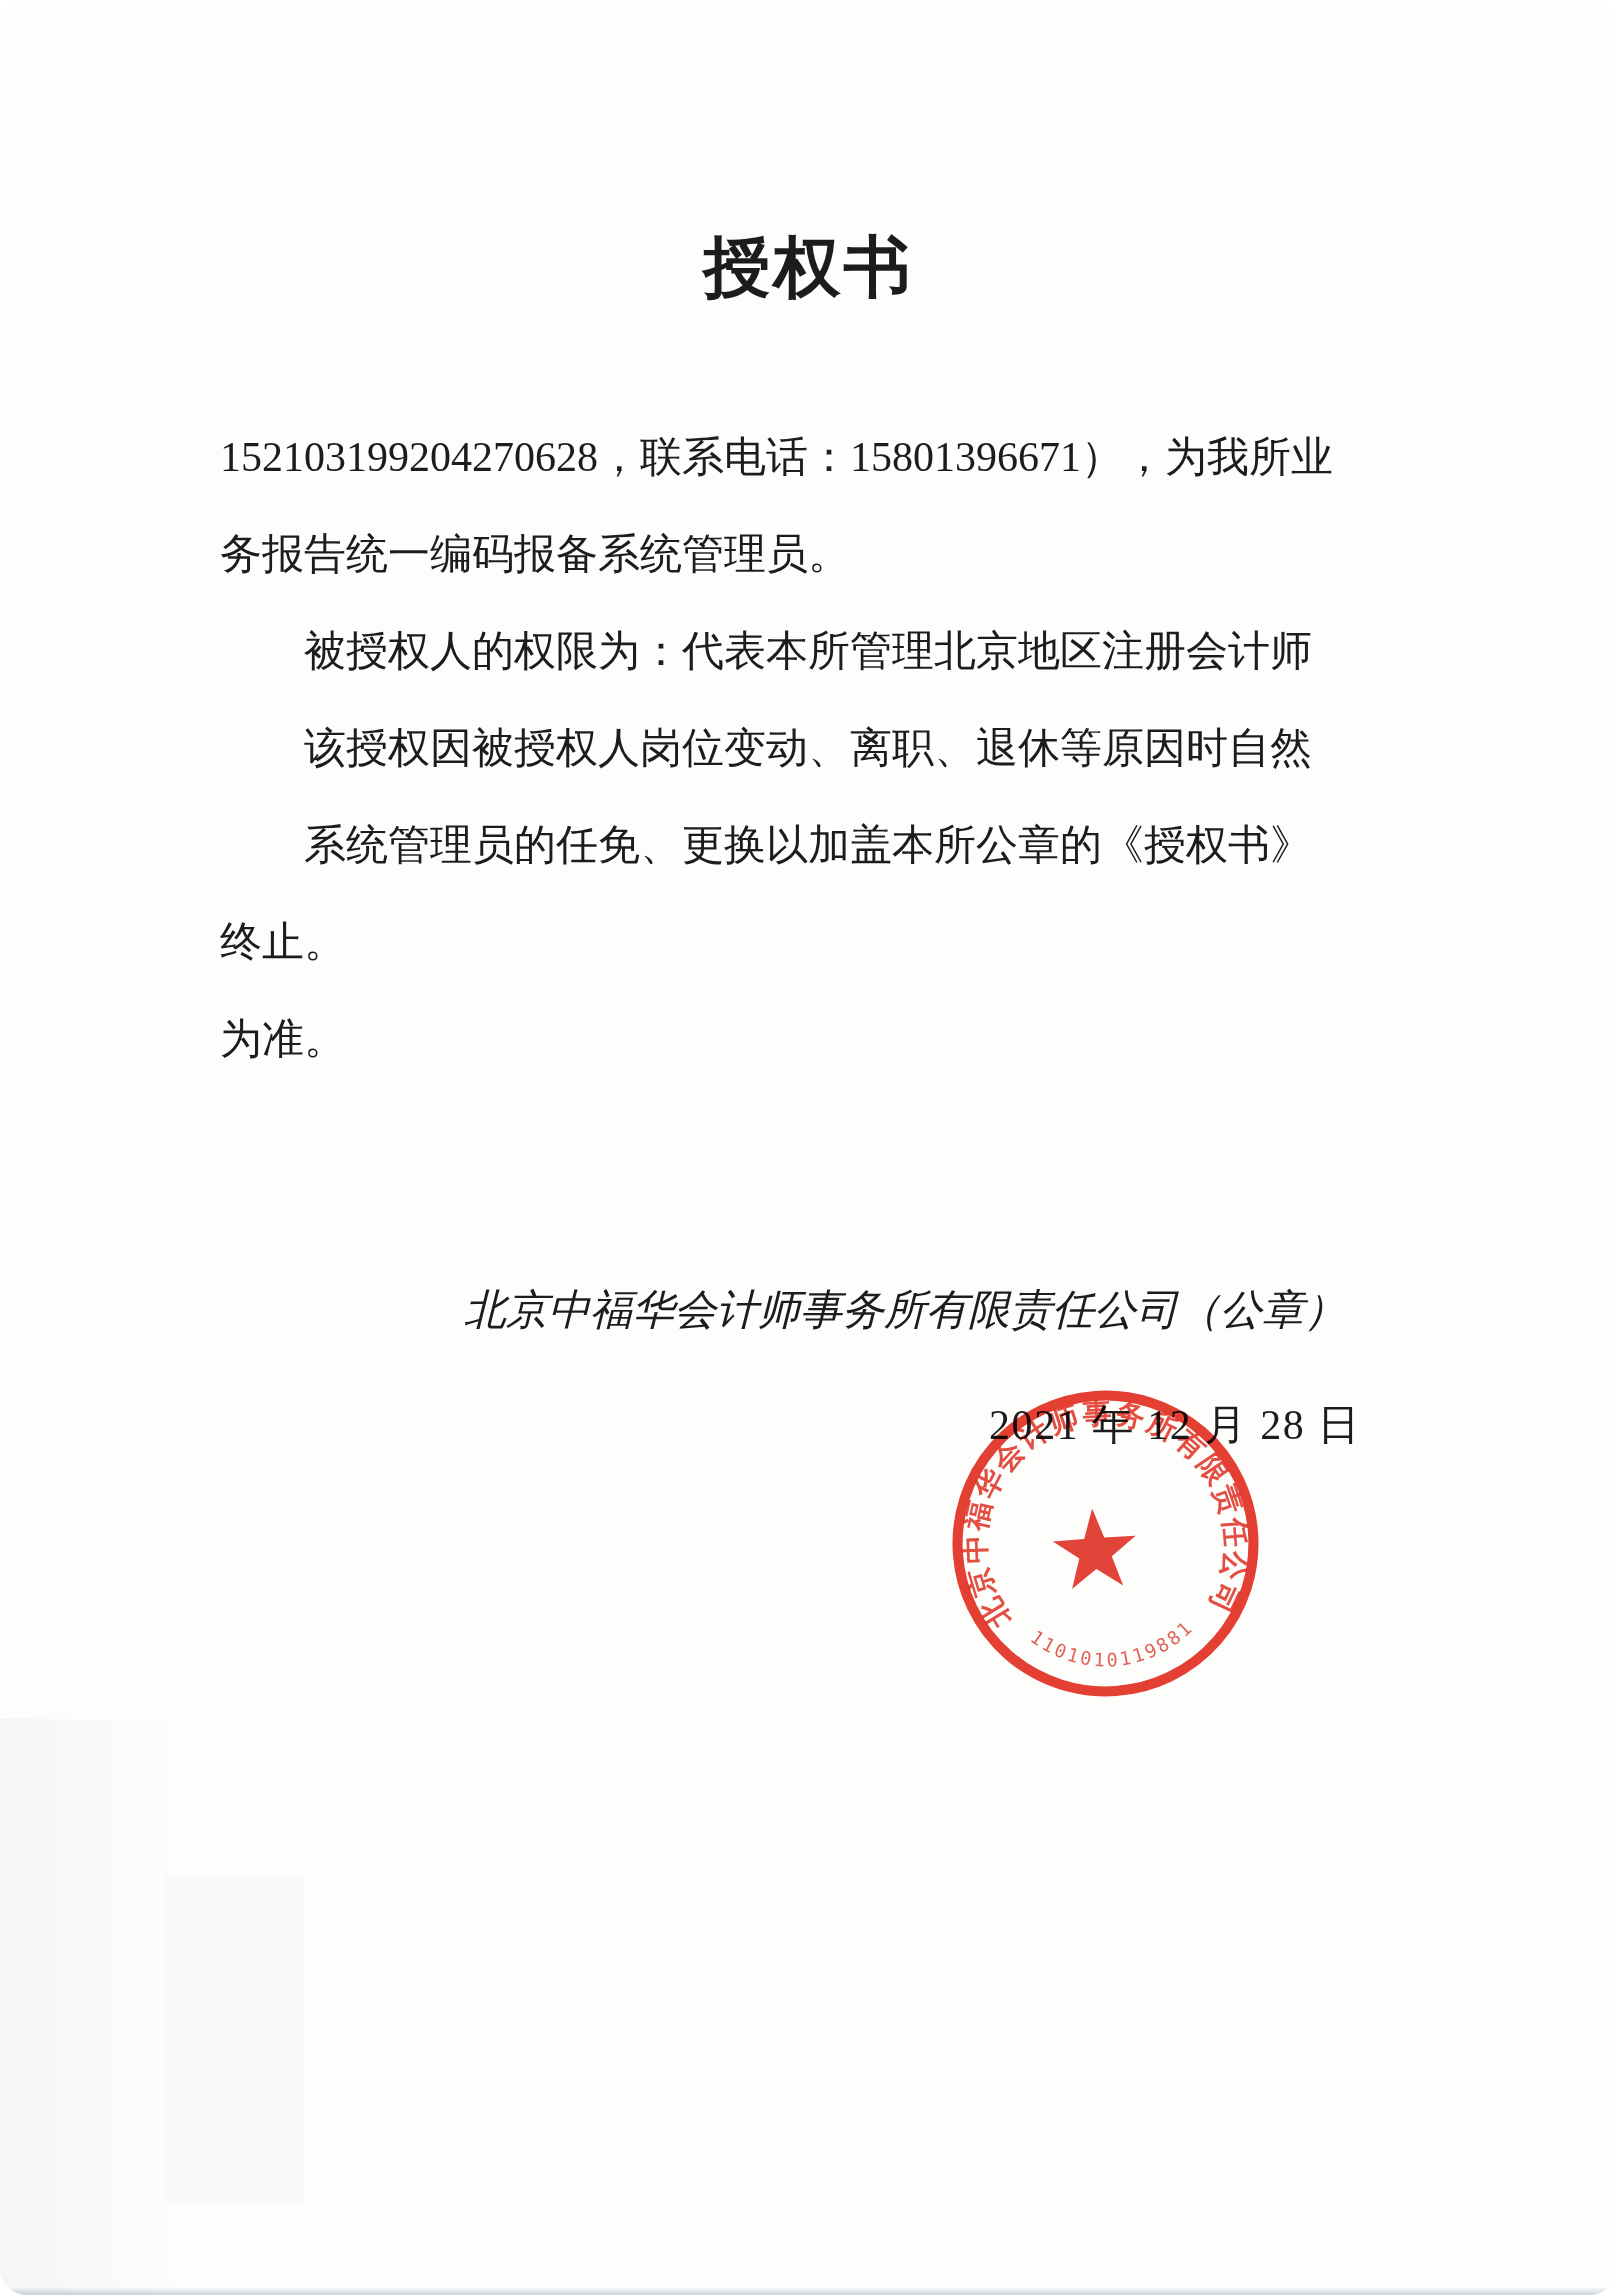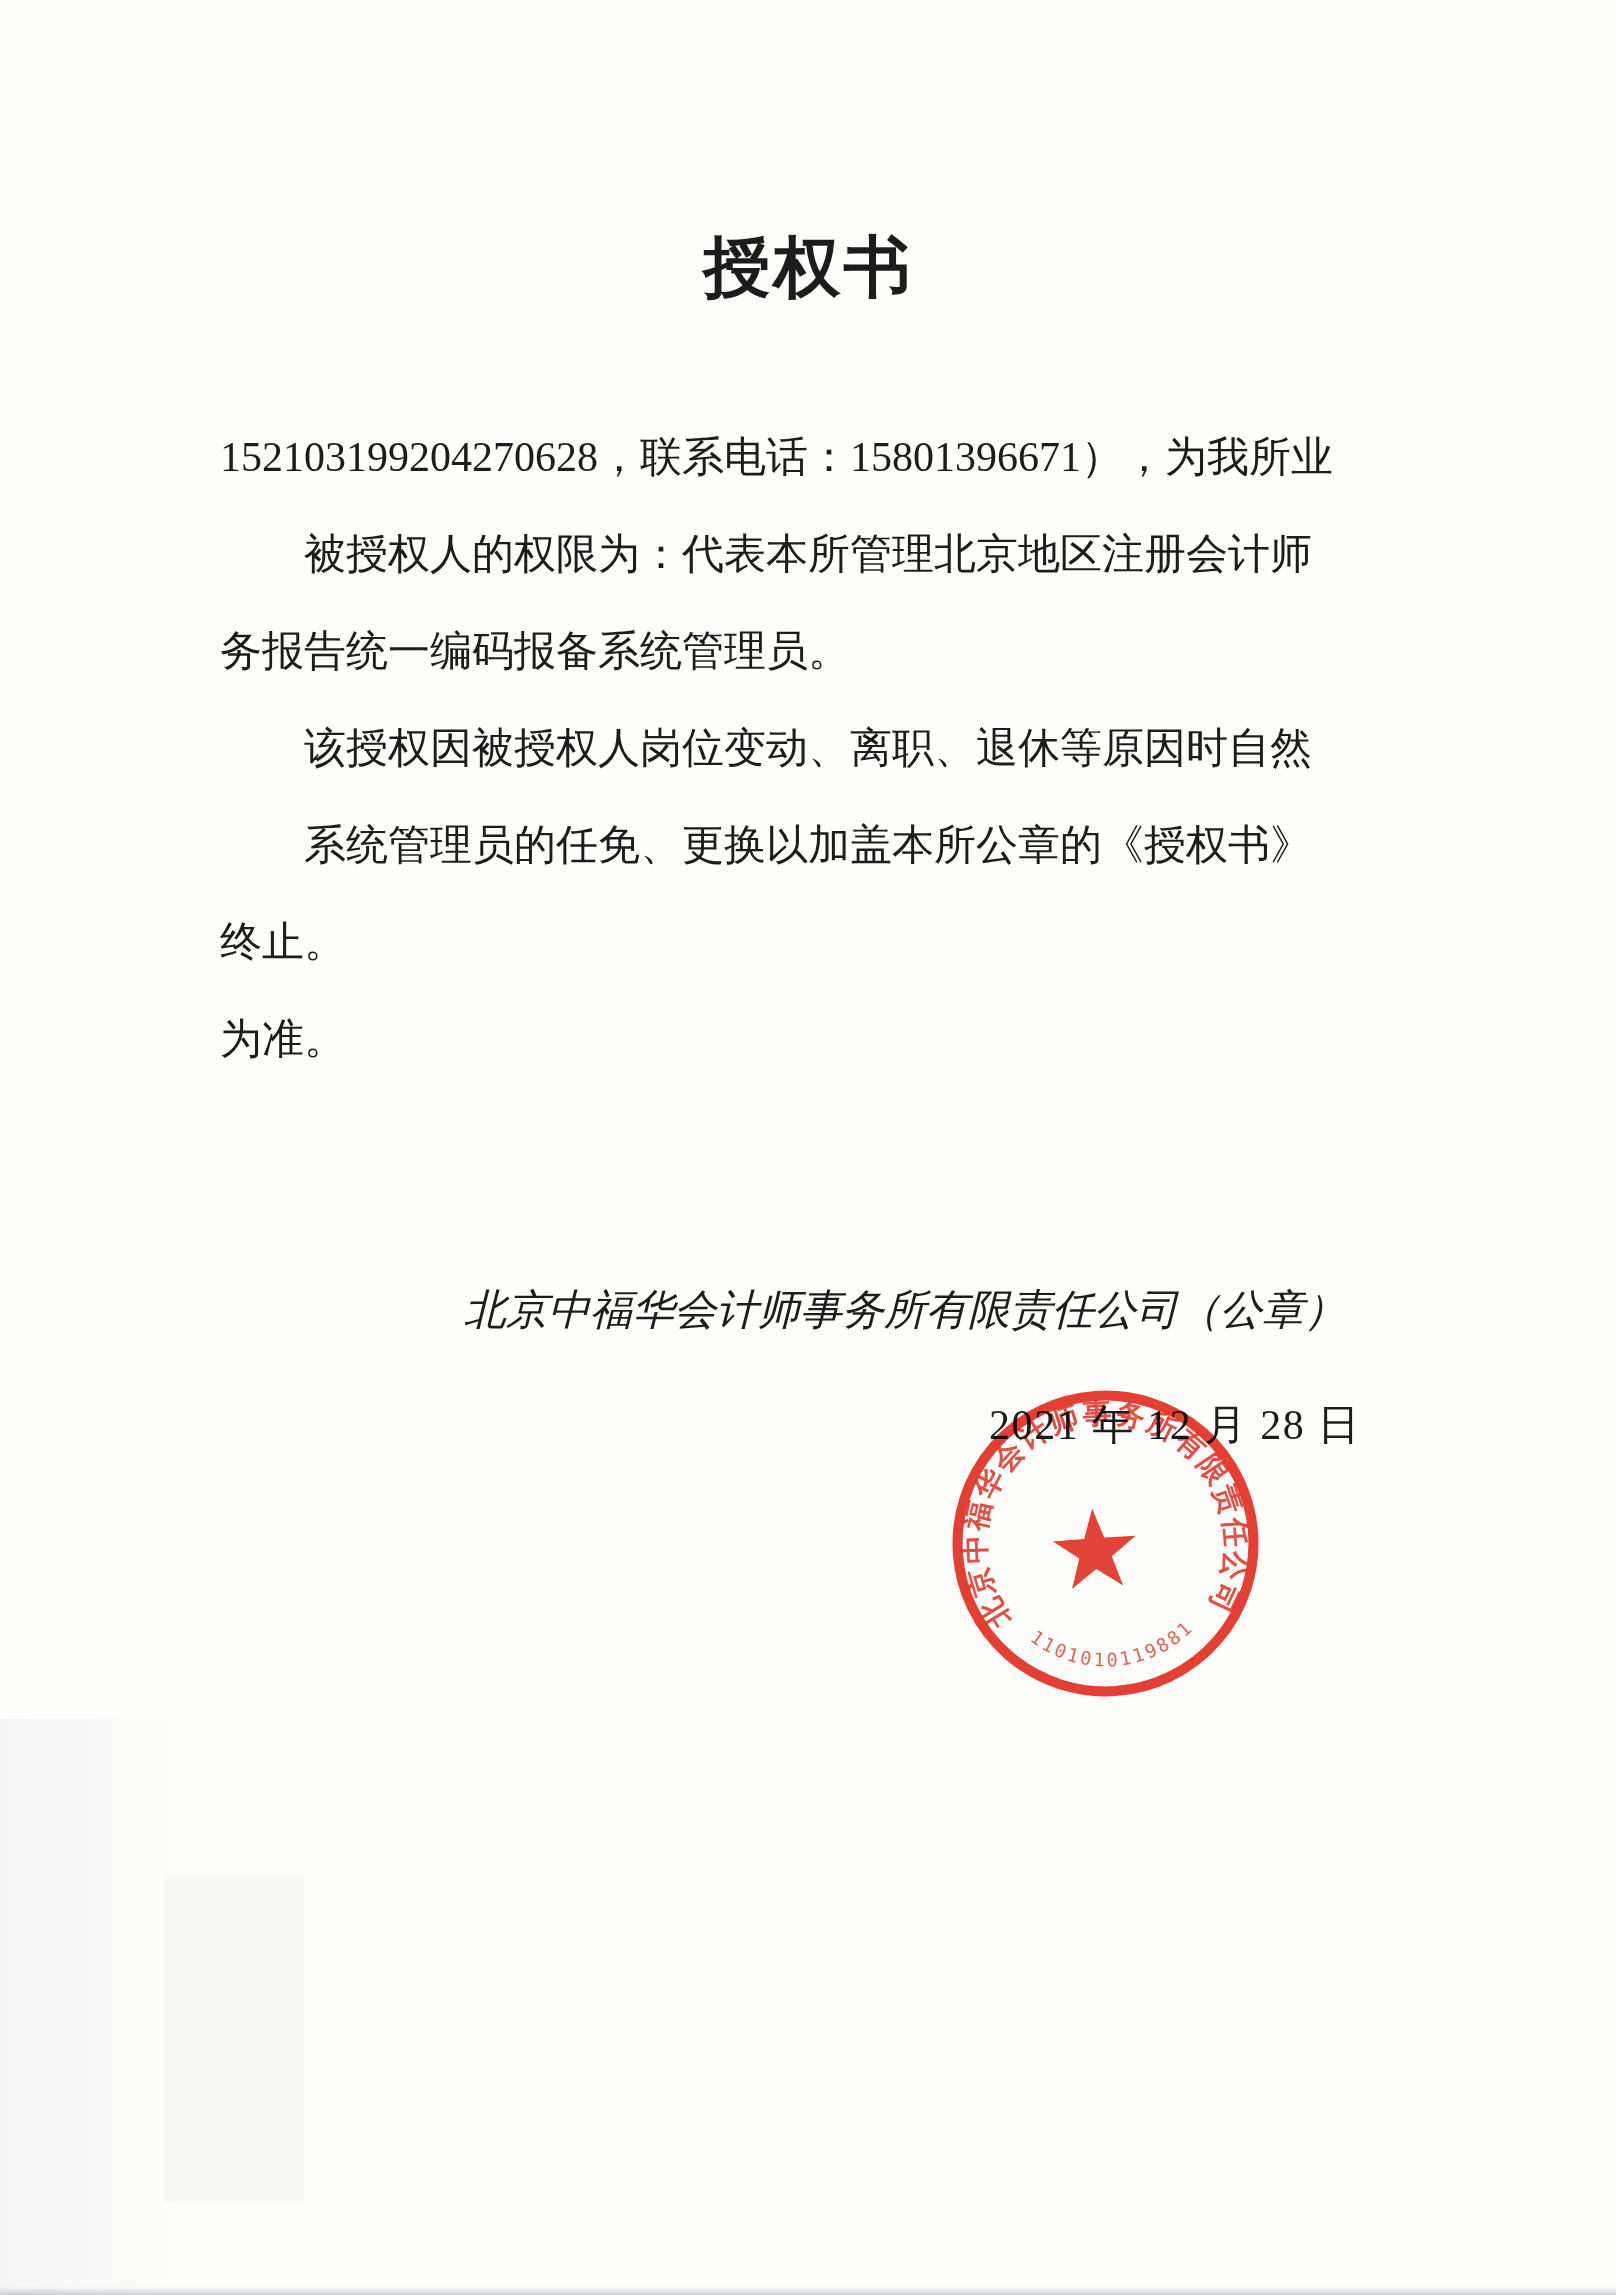--- a/index.html
+++ b/index.html
@@ -8,20 +8,21 @@
     background: #ffffff;
   }
   .page {
     position: relative;
     width: 1617px;
     height: 2295px;
     background: #fdfdfc;
     overflow: hidden;
     font-family: "Liberation Serif", "DejaVu Serif", serif;
     color: #1c1c1c;
+    border-radius: 27px;
   }
   .doc-title {
     margin-top: 224px;
     text-align: center;
     font-size: 67px;
     font-weight: 700;
     line-height: 86px;
     letter-spacing: 3.1px;
   }
   .doc-body {
@@ -98,22 +99,22 @@
 </style>
 </head>
 <body>
 
 <div class="page">
 
   <div class="doc-title">授权书</div>
 
   <div class="doc-body">
     <div class="line">152103199204270628，联系电话：15801396671），为我所业</div>
+    <div class="line">务报告统一编码报备系统管理员。</div>
     <div class="line indent">被授权人的权限为：代表本所管理北京地区注册会计师</div>
-    <div class="line">务报告统一编码报备系统管理员。</div>
     <div class="line indent">该授权因被授权人岗位变动、离职、退休等原因时自然</div>
     <div class="line indent">系统管理员的任免、更换以加盖本所公章的《授权书》</div>
     <div class="line">终止。</div>
     <div class="line">为准。</div>
   </div>
 
   <div class="signature">
     <div class="sig-company">北京中福华会计师事务所有限责任公司（公章）</div>
     <div class="sig-date">2021 年 12 月 28 日</div>
   </div>

